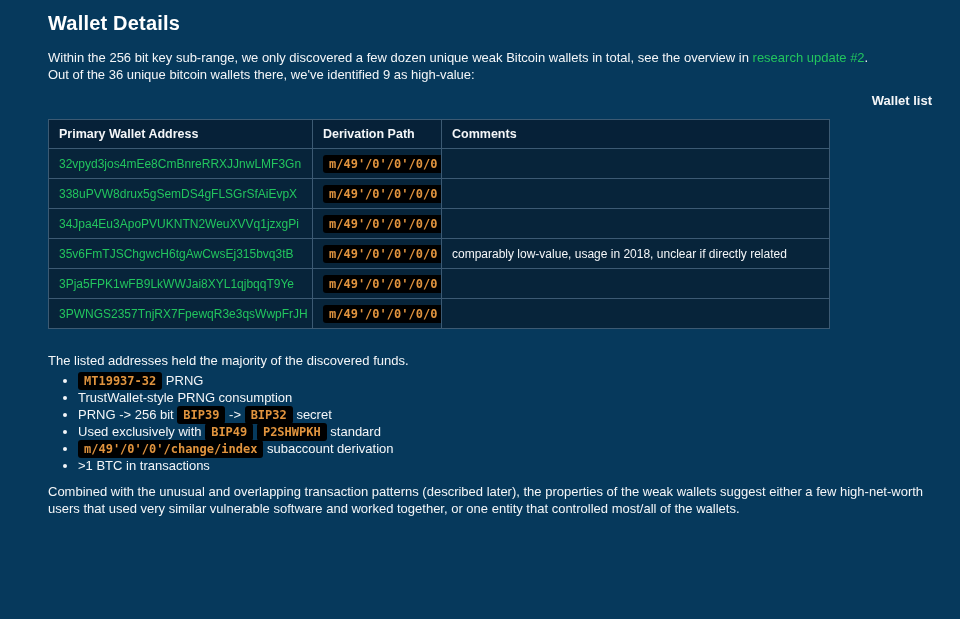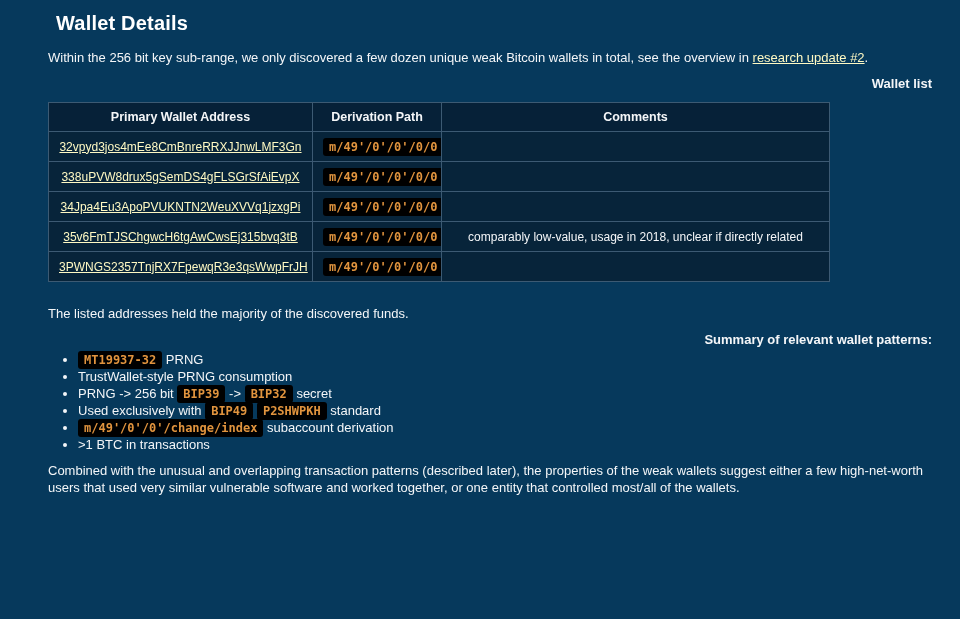--- a/index.html
+++ b/index.html
@@ -7,38 +7,38 @@
   body {
     width: 960px; height: 619px; overflow: hidden;
     background: #06395c;
     color: #f4f6f8;
     font-family: "Liberation Sans", sans-serif;
     font-size: 13px;
     padding: 12px 28px 0 48px;
   }
   h1.page-title {
     font-size: 20px; line-height: 22px; font-weight: 800;
-    margin: 0 0 15px 8px; color: #ffffff; letter-spacing: 0.2px;
+    margin: 0 0 15px 0; color: #ffffff; letter-spacing: 0.2px;
   }
   p { margin: 0; line-height: 17px; }
   .intro { margin-bottom: 9px; }
   a.text-link, a.addr {
-    color: #fef9c3; text-decoration: underline; cursor: pointer;
+    color: #22c55e; cursor: pointer;
   }
   .section-label { font-weight: 700; margin: 9px 0 0 0; text-align: right; }
   table.wallet-table {
     border-collapse: collapse;
     margin: 10px 0 0 0;
     table-layout: fixed;
     width: 781px;
   }
   .wallet-table th, .wallet-table td {
     border: 1px solid #3c5a73;
     padding: 7px 10px;
-    text-align: center;
+    text-align: left;
     vertical-align: middle;
     overflow: hidden;
     white-space: nowrap;
   }
   .wallet-table th {
     background: #062138;
     font-weight: 700;
     font-size: 12.5px;
     height: 29px;
   }
@@ -69,20 +69,21 @@
 </style>
 </head>
 <body>
 
 <main>
 
   <h1 class="page-title">Wallet Details</h1>
 
   <p class="intro">
     <span>Within the 256 bit key sub-range, we only discovered a few dozen unique weak Bitcoin wallets in total, see the overview in </span><a class="text-link">research update #2</a><span>.</span><br>
+    <span>Out of the 36 unique bitcoin wallets there, we've identified 9 as high-value:</span>
   </p>
 
   <p class="section-label">Wallet list</p>
 
   <table class="wallet-table">
     <colgroup>
       <col style="width:264px">
       <col style="width:129px">
       <col style="width:388px">
     </colgroup>
@@ -108,30 +109,34 @@
           <td><a class="addr">34Jpa4Eu3ApoPVUKNTN2WeuXVVq1jzxgPi</a></td>
           <td><code class="chip">m/49'/0'/0'/0/0</code></td>
           <td></td>
         </tr>
         <tr>
           <td><a class="addr">35v6FmTJSChgwcH6tgAwCwsEj315bvq3tB</a></td>
           <td><code class="chip">m/49'/0'/0'/0/0</code></td>
           <td><span>comparably low-value, usage in 2018, unclear if directly related</span></td>
         </tr>
         <tr>
+          <td><a class="addr">3Pja5FPK1wFB9LkWWJai8XYL1qjbqqT9Ye</a></td>
+          <td><code class="chip">m/49'/0'/0'/0/0</code></td>
+          <td></td>
+        </tr>
+        <tr>
           <td><a class="addr">3PWNGS2357TnjRX7FpewqR3e3qsWwpFrJH</a></td>
           <td><code class="chip">m/49'/0'/0'/0/0</code></td>
           <td></td>
         </tr>
       </tbody>
   </table>
 
   <p class="funds-note">The listed addresses held the majority of the discovered funds.</p>
 
-  <p class="section-label">Summary of relevant wallet patterns:</p>
 
   <ul class="patterns" id="patterns-list">
       <li><code class="chip">MT19937-32</code><span> PRNG</span></li>
       <li><span>TrustWallet-style PRNG consumption</span></li>
       <li><span>PRNG -&gt; 256 bit </span><code class="chip">BIP39</code><span> -&gt; </span><code class="chip">BIP32</code><span> secret</span></li>
       <li><span>Used exclusively with </span><code class="chip">BIP49</code><span> </span><code class="chip">P2SHWPKH</code><span> standard</span></li>
       <li><code class="chip">m/49'/0'/0'/change/index</code><span> subaccount derivation</span></li>
       <li><span>&gt;1 BTC in transactions</span></li>
     </ul>
 

